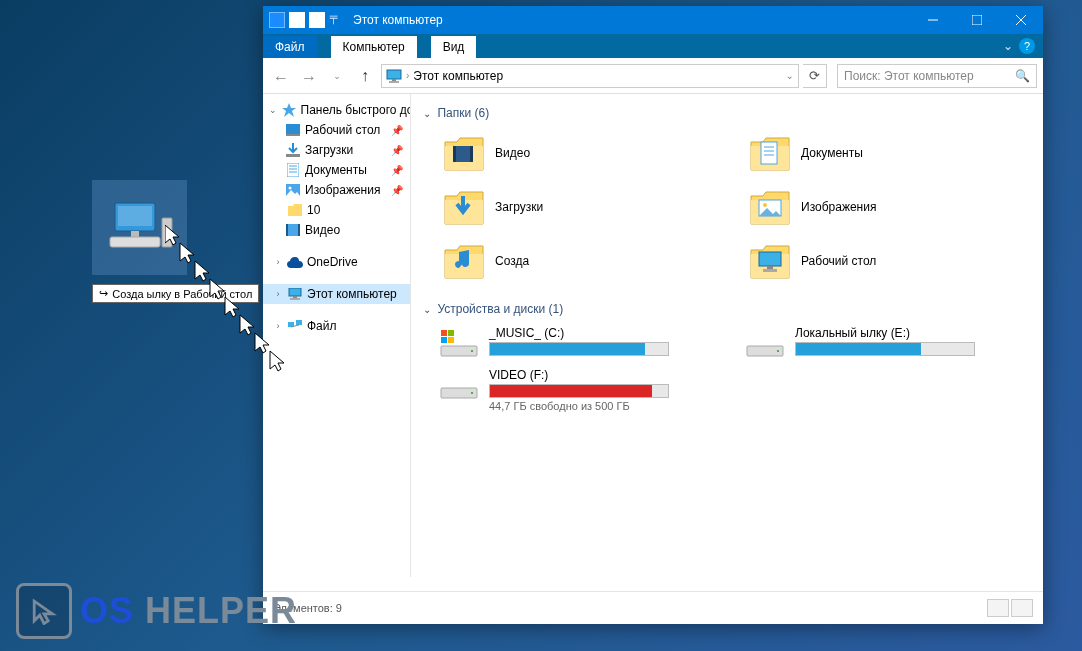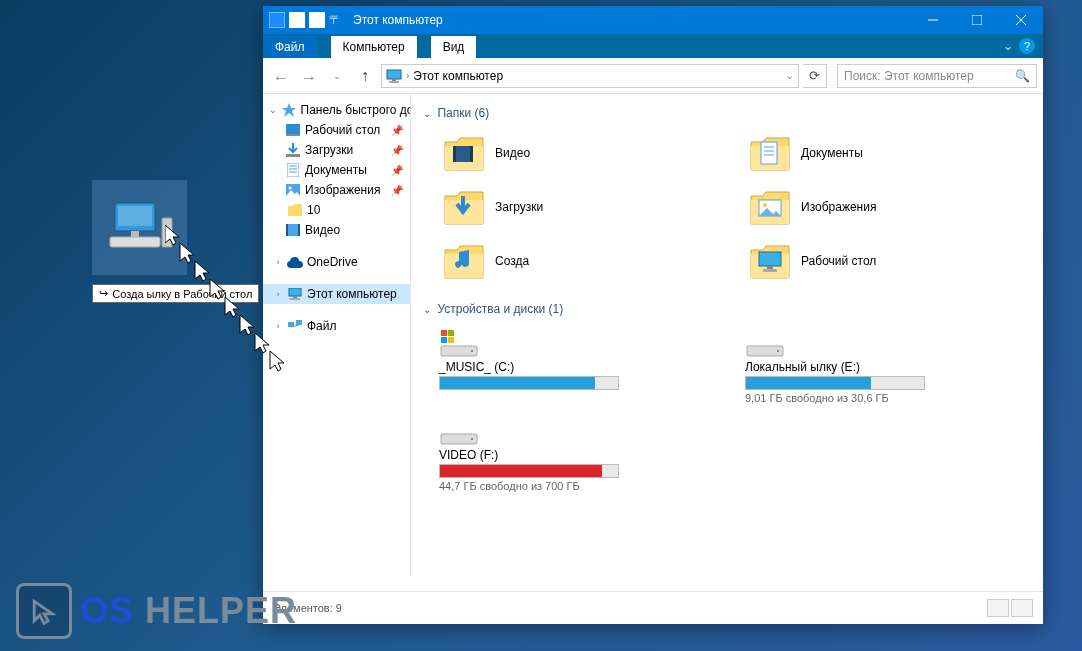--- a/index.html
+++ b/index.html
@@ -38,21 +38,21 @@
 .tree-item .ico { width: 16px; height: 16px; display: flex; align-items: center; justify-content: center; flex-shrink: 0; }
 .tree-item .pin { margin-left: auto; color: #999; font-size: 10px; }
 .tree-spacer { height: 12px; }
 .content { flex: 1; padding: 8px 12px; overflow-y: auto; font-size: 12px; }
 .group-header { display: flex; align-items: center; gap: 6px; color: #35537a; padding: 4px 0; cursor: pointer; }
 .group-header .gchev { font-size: 10px; }
 .folder-grid { display: grid; grid-template-columns: 1fr 1fr; gap: 4px 20px; padding: 4px 0 12px 16px; }
 .folder-item { display: flex; align-items: center; gap: 10px; padding: 4px; cursor: pointer; }
 .folder-icon { width: 42px; height: 42px; position: relative; }
 .drive-grid { display: grid; grid-template-columns: 1fr 1fr; gap: 10px 20px; padding: 6px 0 12px 16px; }
-.drive-item { display: flex; gap: 2px; cursor: pointer; flex-direction: column; }
+.drive-item { display: flex; gap: 10px; cursor: pointer; }
 .drive-icon { width: 40px; height: 32px; display: flex; align-items: flex-end; }
 .drive-info { flex: 1; }
 .drive-name { font-size: 12px; margin-bottom: 2px; }
 .drive-bar { width: 180px; height: 14px; border: 1px solid #bbb; background: #e8e8e8; margin-bottom: 2px; }
 .drive-fill { height: 100%; }
 .drive-text { font-size: 11px; color: #666; }
 .statusbar { height: 24px; border-top: 1px solid #e6e6e6; display: flex; align-items: center; padding: 16px 10px; font-size: 11px; color: #555; margin-top: 14px; }
 .statusbar .view-btns { margin-left: auto; display: flex; gap: 2px; }
 .view-btn { width: 22px; height: 18px; border: 1px solid #ccc; background: #f4f4f4; }
 .watermark { position: absolute; left: 16px; bottom: 12px; display: flex; align-items: center; gap: 8px; }
@@ -383,37 +383,36 @@
 
         <rect x="2" y="20" width="36" height="10" rx="1" fill="#ddd" stroke="#aaa"></rect>
         <rect x="32" y="24" width="2" height="2" fill="#5a5"></rect>
       </svg>
     </div>
     <div class="drive-info">
       <div class="drive-name">Локальный ылку (E:)</div>
       <div class="drive-bar">
                 <div class="drive-fill" style="width:70%;background:#26a0da"></div>
               </div>
-      <div class="drive-text">9,01 ГБ свободно из 30,6 ГБ</div>
     </div>
           </div>
           <div class="drive-item">
     <div class="drive-icon">
       <svg width="40" height="32" viewBox="0 0 40 32">
 
         <rect x="2" y="20" width="36" height="10" rx="1" fill="#ddd" stroke="#aaa"></rect>
         <rect x="32" y="24" width="2" height="2" fill="#5a5"></rect>
       </svg>
     </div>
     <div class="drive-info">
       <div class="drive-name">VIDEO (F:)</div>
       <div class="drive-bar">
                 <div class="drive-fill" style="width:91%;background:#da2626"></div>
               </div>
-      <div class="drive-text">44,7 ГБ свободно из 700 ГБ</div>
+      <div class="drive-text">44,7 ГБ свободно из 500 ГБ</div>
     </div>
           </div>
         </div>
     </div>
   </div>
 
   <div class="statusbar">
     <span>Элементов: 9</span>
     <div class="view-btns">
       <div class="view-btn"></div>

